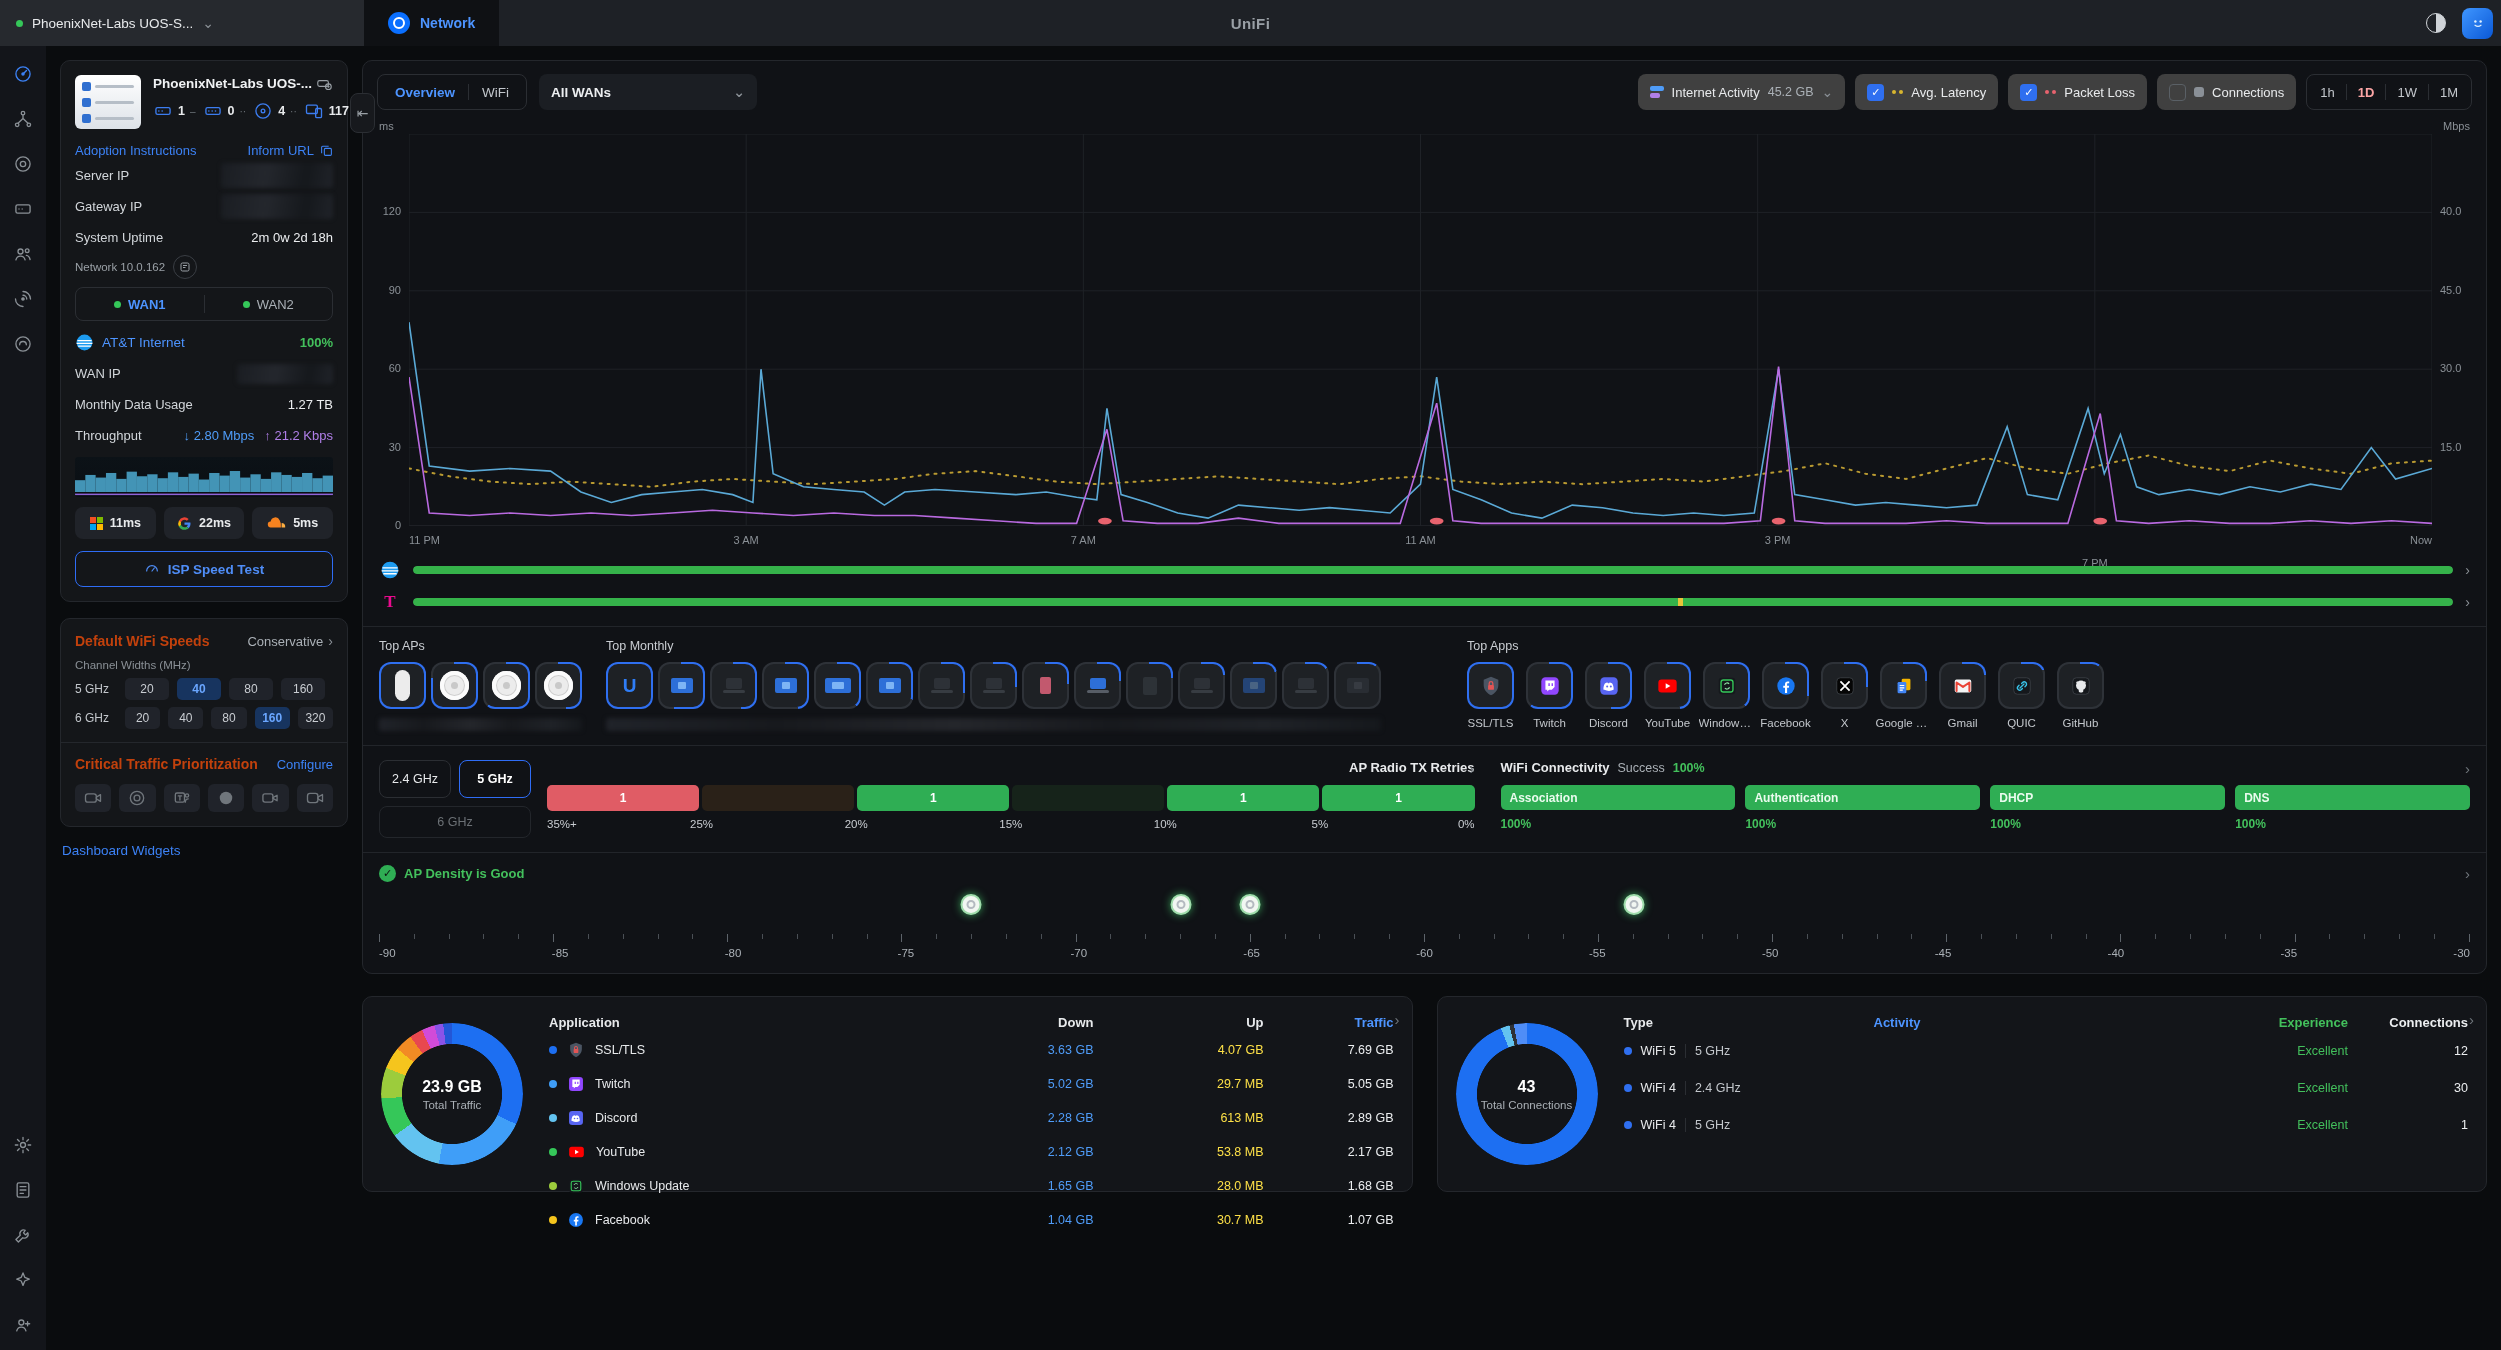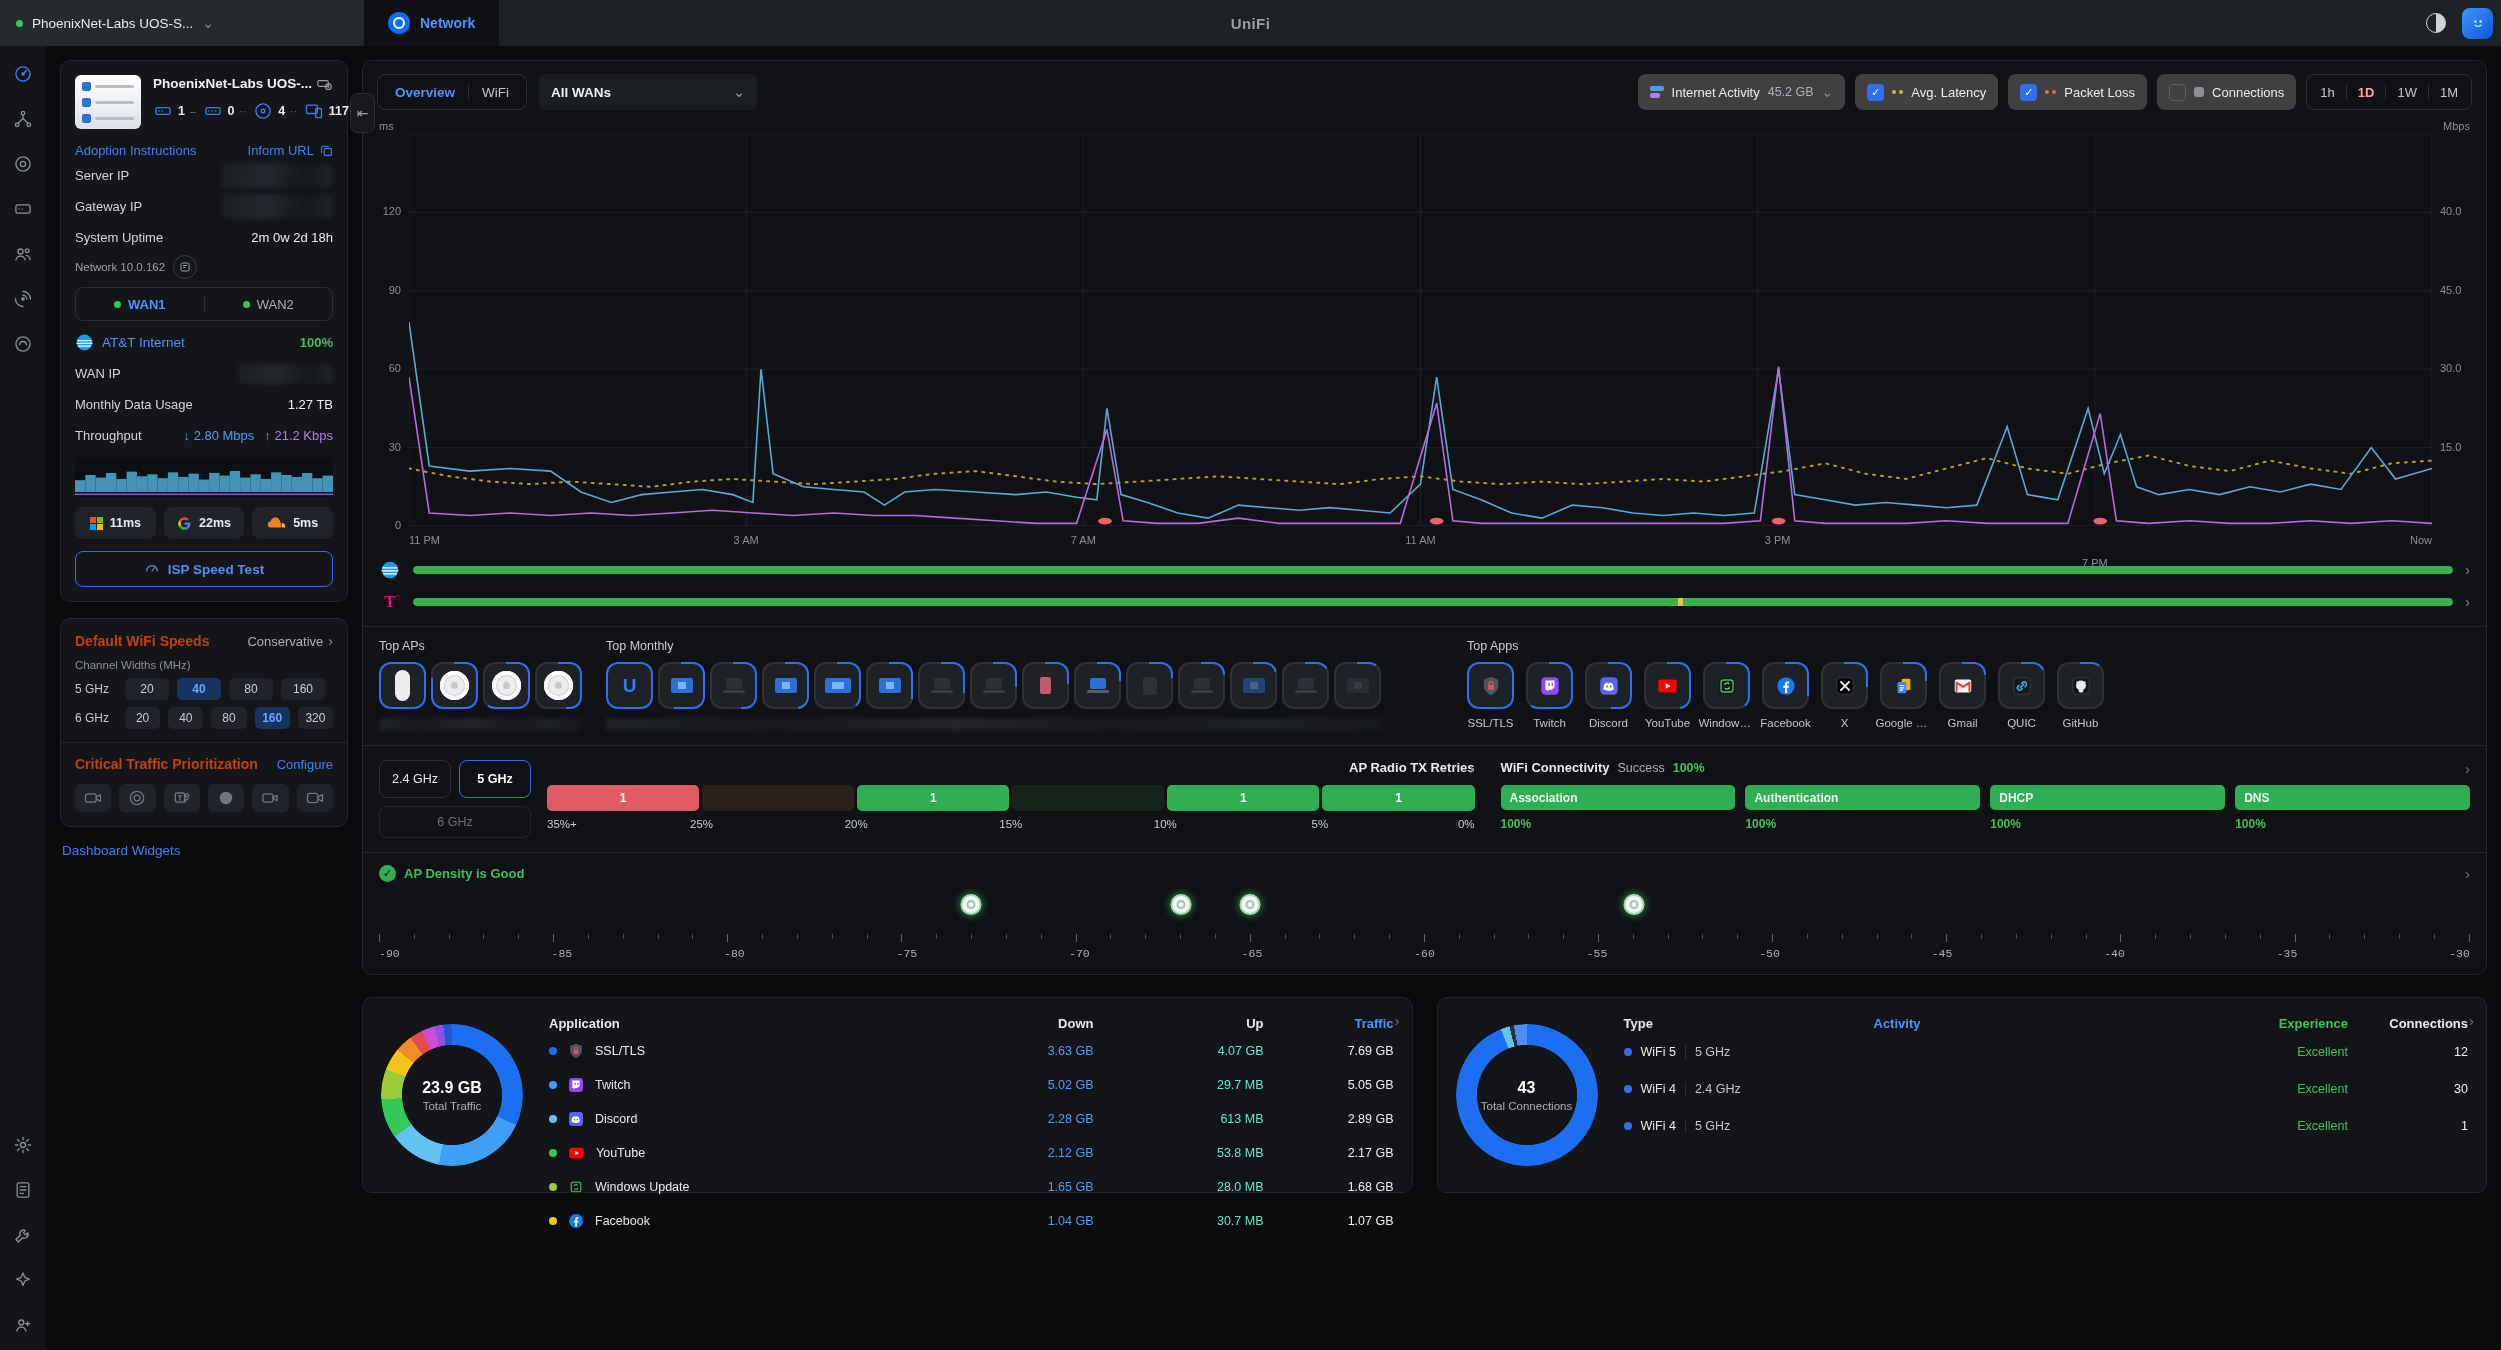--- a/index.html
+++ b/index.html
@@ -173,21 +173,21 @@
   .wc-metrics{display:flex;gap:10px;margin-top:10px;}
   .wc-m{flex:1;}
   .wc-mbar{height:25px;background:#2fae54;border-radius:5px;display:flex;align-items:center;padding-left:9px;font-size:12px;font-weight:700;color:#eafbee;}
   .wc-mval{margin-top:7px;font-size:12px;color:#43c05c;font-weight:700;}
   .corner-chev{position:absolute;top:0;right:0;color:#6f757b;font-size:15px;cursor:pointer;}
   
   .density{padding:12px 16px 14px;position:relative;}
   .den-status{display:flex;align-items:center;gap:8px;}
   .den-check{width:17px;height:17px;border-radius:50%;background:#2fae54;color:#0d1410;font-size:11px;display:flex;align-items:center;justify-content:center;font-weight:900;}
   .den-text{font-size:13px;font-weight:700;color:#43c05c;}
-  .den-track{position:relative;margin-top:34px;font-family:Liberation Mono, monospace;}
+  .den-track{position:relative;margin-top:34px;}
   .den-bar{height:13px;border-radius:2px;background:linear-gradient(90deg,#six7e2e34,#7e2e34 0%,#85492e 25%,#87762f 45%,#5d7a30 65%,#3a6e33 85%,#2e6433 100%);}
   .den-marker{position:absolute;top:-22px;width:21px;height:21px;border-radius:50%;background:#f2f7f2;border:2px solid #9fdcab;box-shadow:0 0 9px rgba(68,206,110,.75);transform:translateX(-50%);display:flex;align-items:center;justify-content:center;z-index:2;}
   .den-marker i{width:9px;height:9px;border-radius:50%;border:2px solid #b4bac0;display:block;}
   .den-ticks{display:flex;justify-content:space-between;margin-top:5px;height:8px;}
   .den-ticks i{width:1px;background:#4a4f55;height:5px;display:block;}
   .den-ticks i.maj{height:8px;background:#5d636a;}
   .den-labels{display:flex;justify-content:space-between;margin-top:5px;font-size:11.5px;color:#aab0b6;}
   
   .bottom-row{display:flex;gap:24px;height:196px;}
   .bcard{flex:1;background:#131519;border:1px solid #24272c;border-radius:10px;padding:14px 18px;display:flex;gap:26px;position:relative;min-width:0;}
@@ -196,21 +196,21 @@
     -webkit-mask:radial-gradient(closest-side,transparent 70%,#000 71%);
     mask:radial-gradient(closest-side,transparent 70%,#000 71%);}
   .donut-c{position:absolute;inset:0;display:flex;flex-direction:column;align-items:center;justify-content:center;gap:3px;}
   .donut-v{font-size:16px;font-weight:700;color:#fff;}
   .donut-l{font-size:11.5px;color:#aab0b6;}
   .btable{flex:1;min-width:0;padding-top:4px;}
   .bt-head{display:flex;align-items:center;font-size:13px;font-weight:700;color:#e8eaec;margin-bottom:7px;}
   .bt-row{display:flex;align-items:center;height:25px;font-size:12.5px;}
   .c-app{flex:1;display:flex;align-items:center;gap:8px;min-width:0;}
   .c-down{width:170px;text-align:right;color:#4f9cf8;}
-  .c-up{width:170px;text-align:right;color:#5eead4;}
+  .c-up{width:170px;text-align:right;color:#fde047;}
   .c-traf{width:130px;text-align:right;color:#eceef0;}
   .hd{color:#e8eaec;}
   .hd.blue{color:#4d94ff;}
   .rdot{width:8px;height:8px;border-radius:50%;flex:none;}
   .appname{color:#e8eaec;white-space:nowrap;overflow:hidden;text-overflow:ellipsis;}
   .c-type{width:250px;display:flex;align-items:center;gap:9px;}
   .tdiv{width:1px;height:14px;background:#2b2e33;}
   .bandtxt{color:#c3c7cc;}
   .c-act{flex:1;}
   .atrack{width:210px;height:8px;border-radius:4px;background:#33373c;overflow:hidden;}

